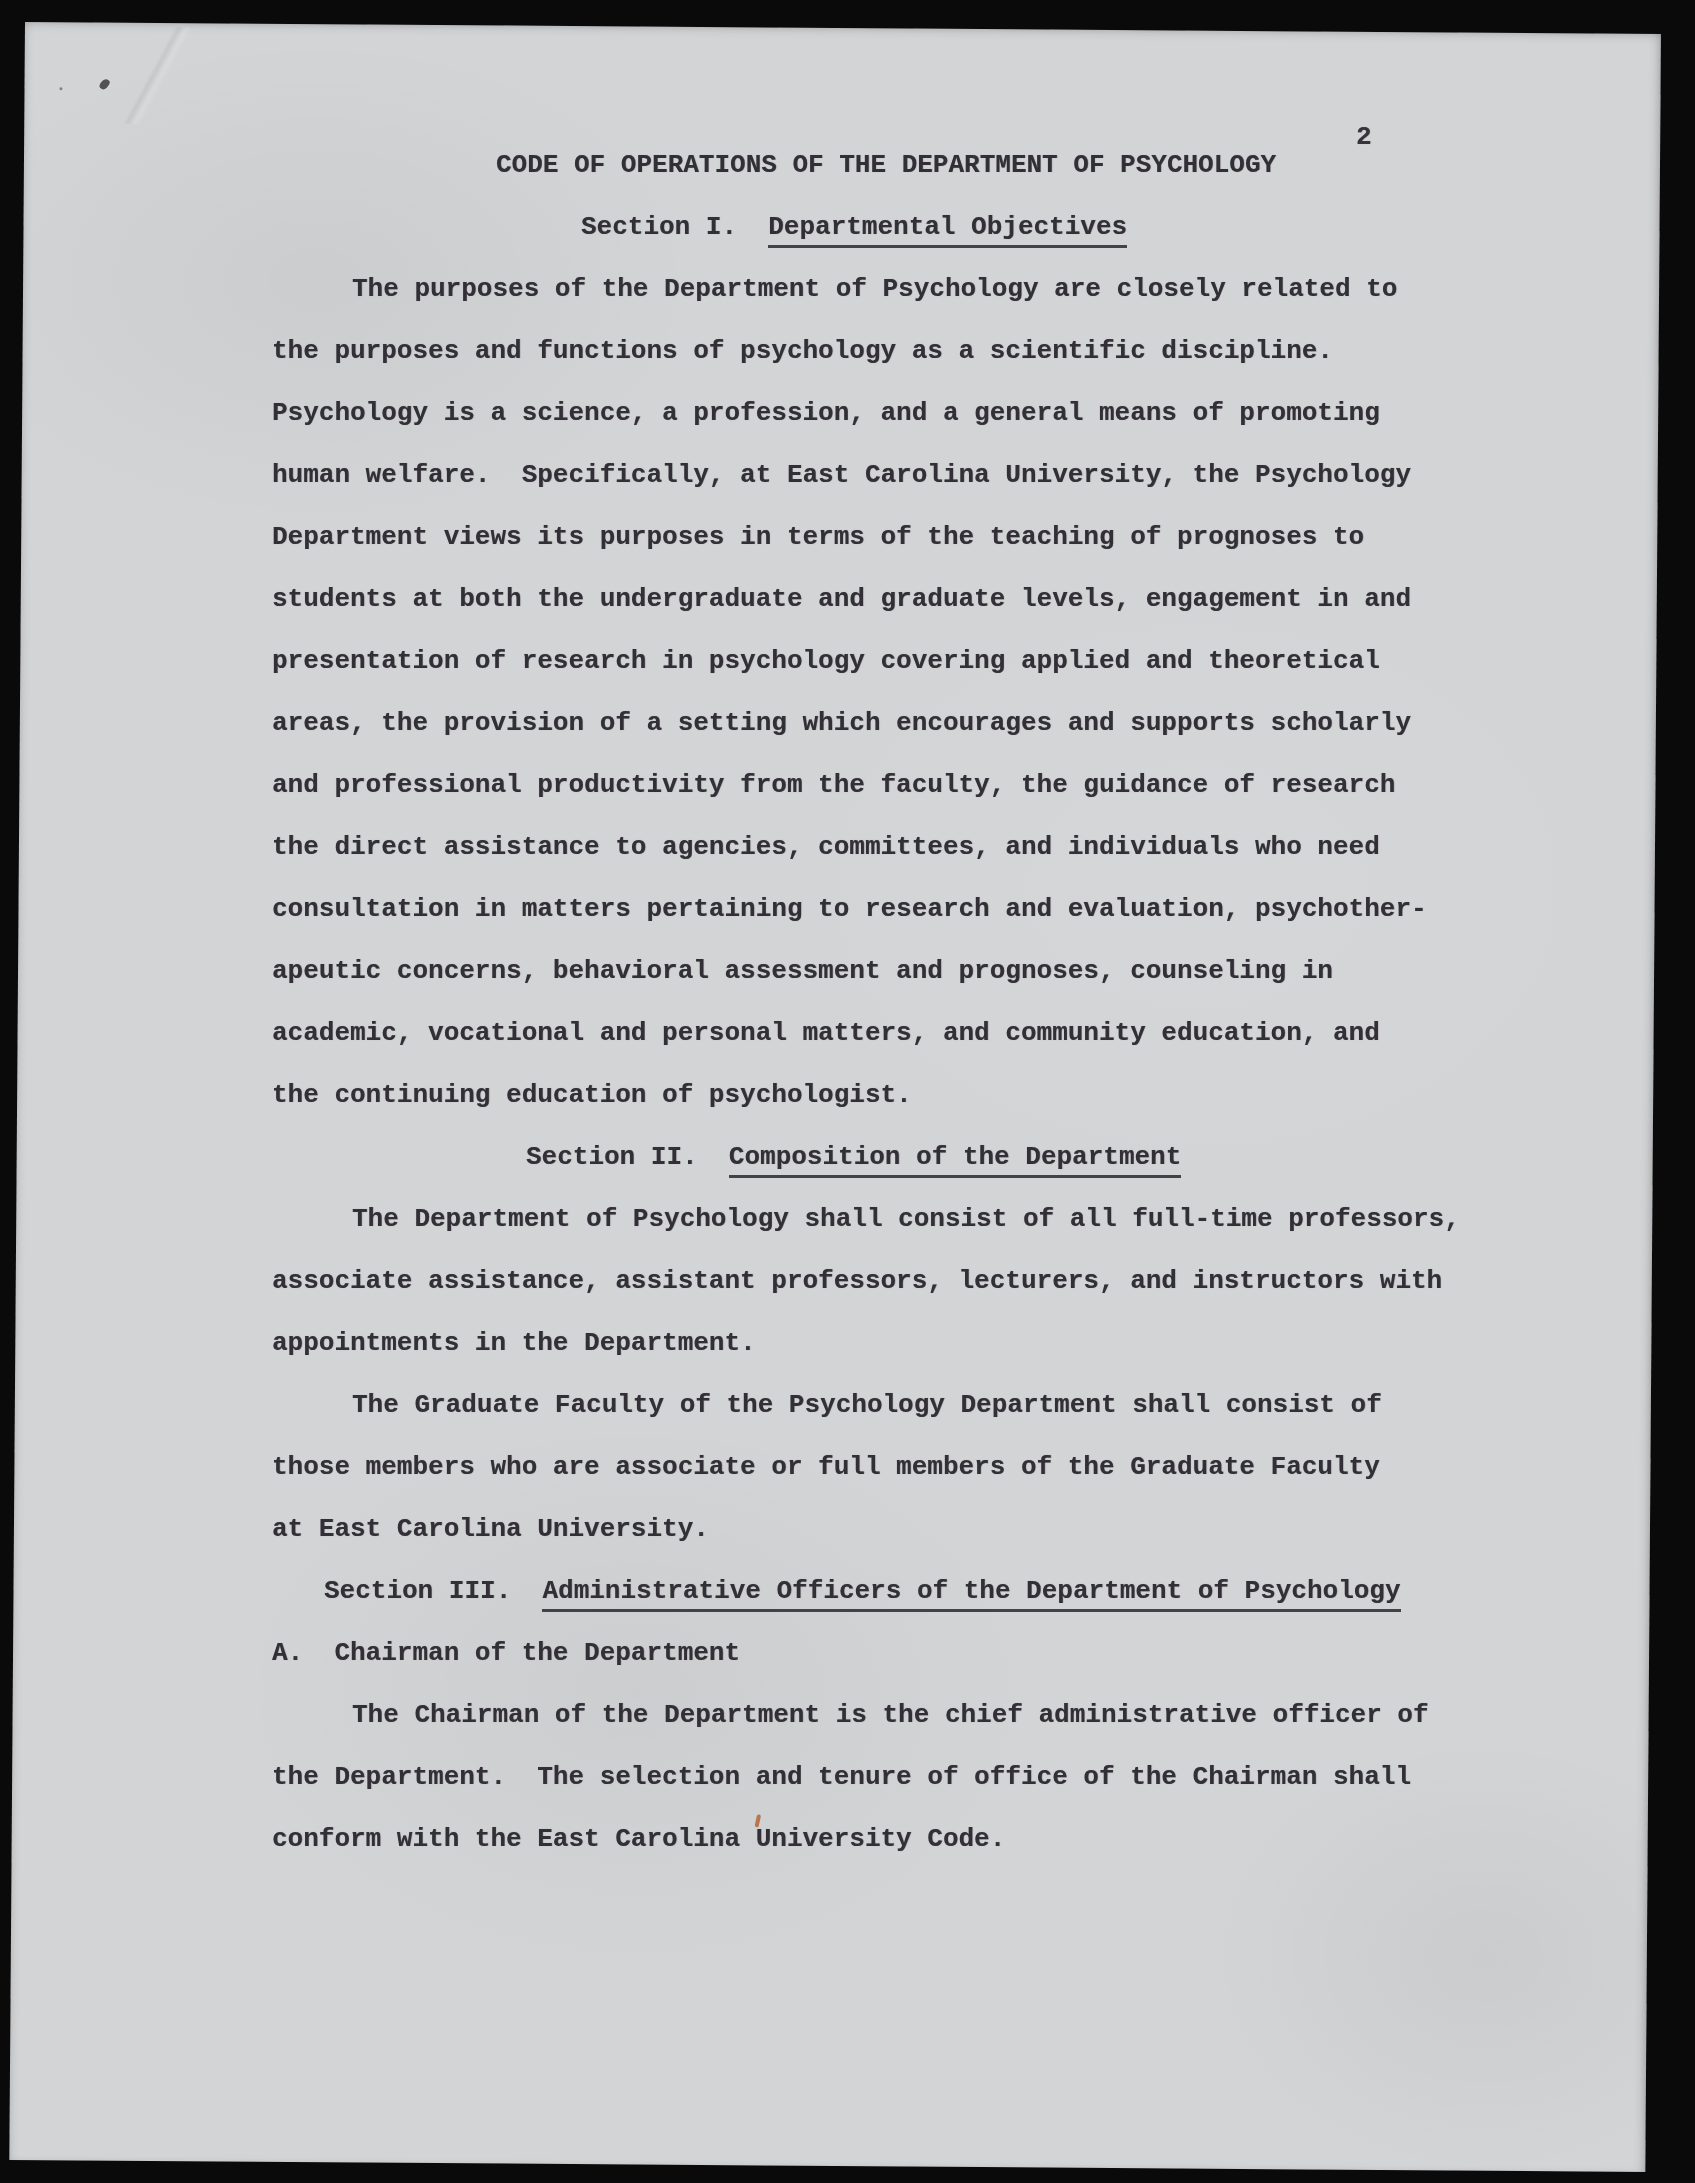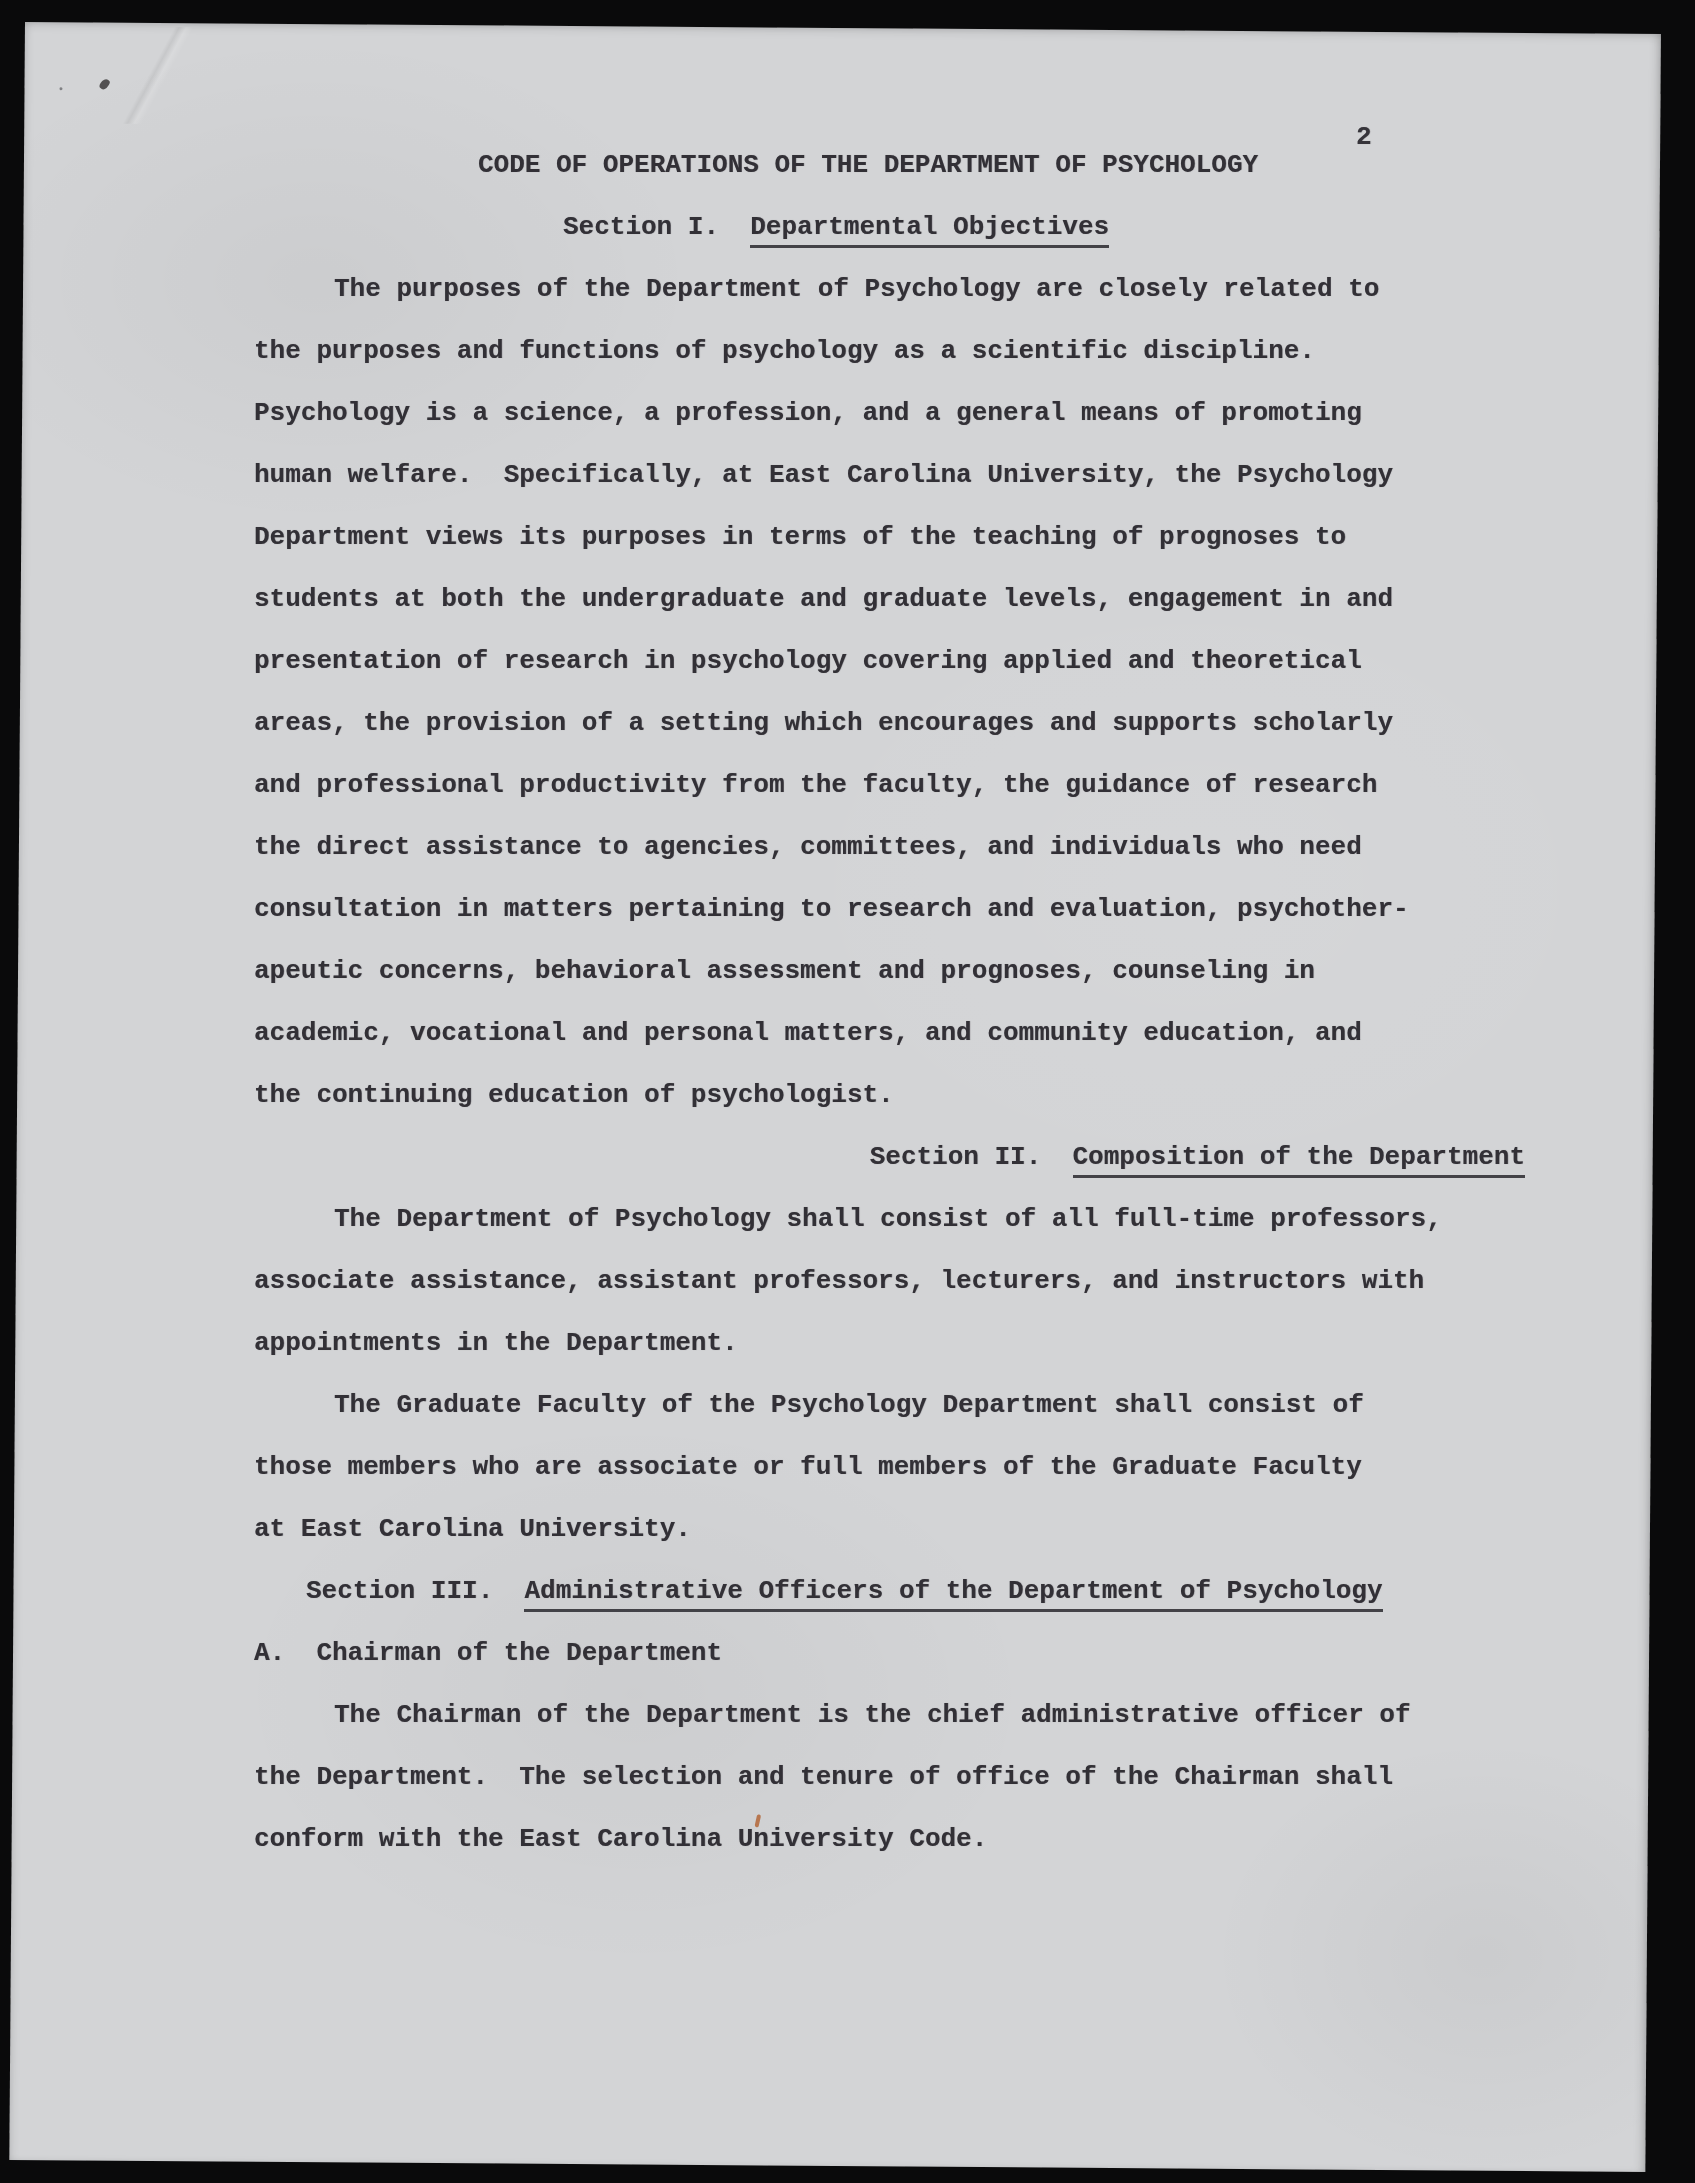--- a/index.html
+++ b/index.html
@@ -73,37 +73,37 @@
     width: 4.2px;
     height: 12.7px;
     background: #b05f2e;
     border-radius: 2.5px;
     transform: rotate(12deg);
     opacity: 0.8;
   }
   
   .content {
     position: absolute;
-    left: 254px;
+    left: 272px;
     top: 134px;
     width: 1271px;
     color: #323036;
   }
   .line {
     height: 62px;
     line-height: 62px;
     font-size: 26px;
     font-weight: 700;
     white-space: pre;
     color: #323036;
     text-shadow: 0.4px 0.4px 0.7px rgba(45, 42, 50, 0.45);
   }
   .title-line   { margin-left: 224px; }
   .heading-1    { margin-left: 309px; }
-  .heading-2    { margin-left: 254px; text-align: right; }
+  .heading-2    { margin-left: 254px; }
   .heading-3    { margin-left: 52px; }
   .indent       { padding-left: 80px; }
   .u {
     border-bottom: 3.4px solid rgba(47, 45, 51, 0.88);
     padding-bottom: 3px;
   }
   .page-number {
     position: absolute;
     left: 1356px;
     top: 106px;

